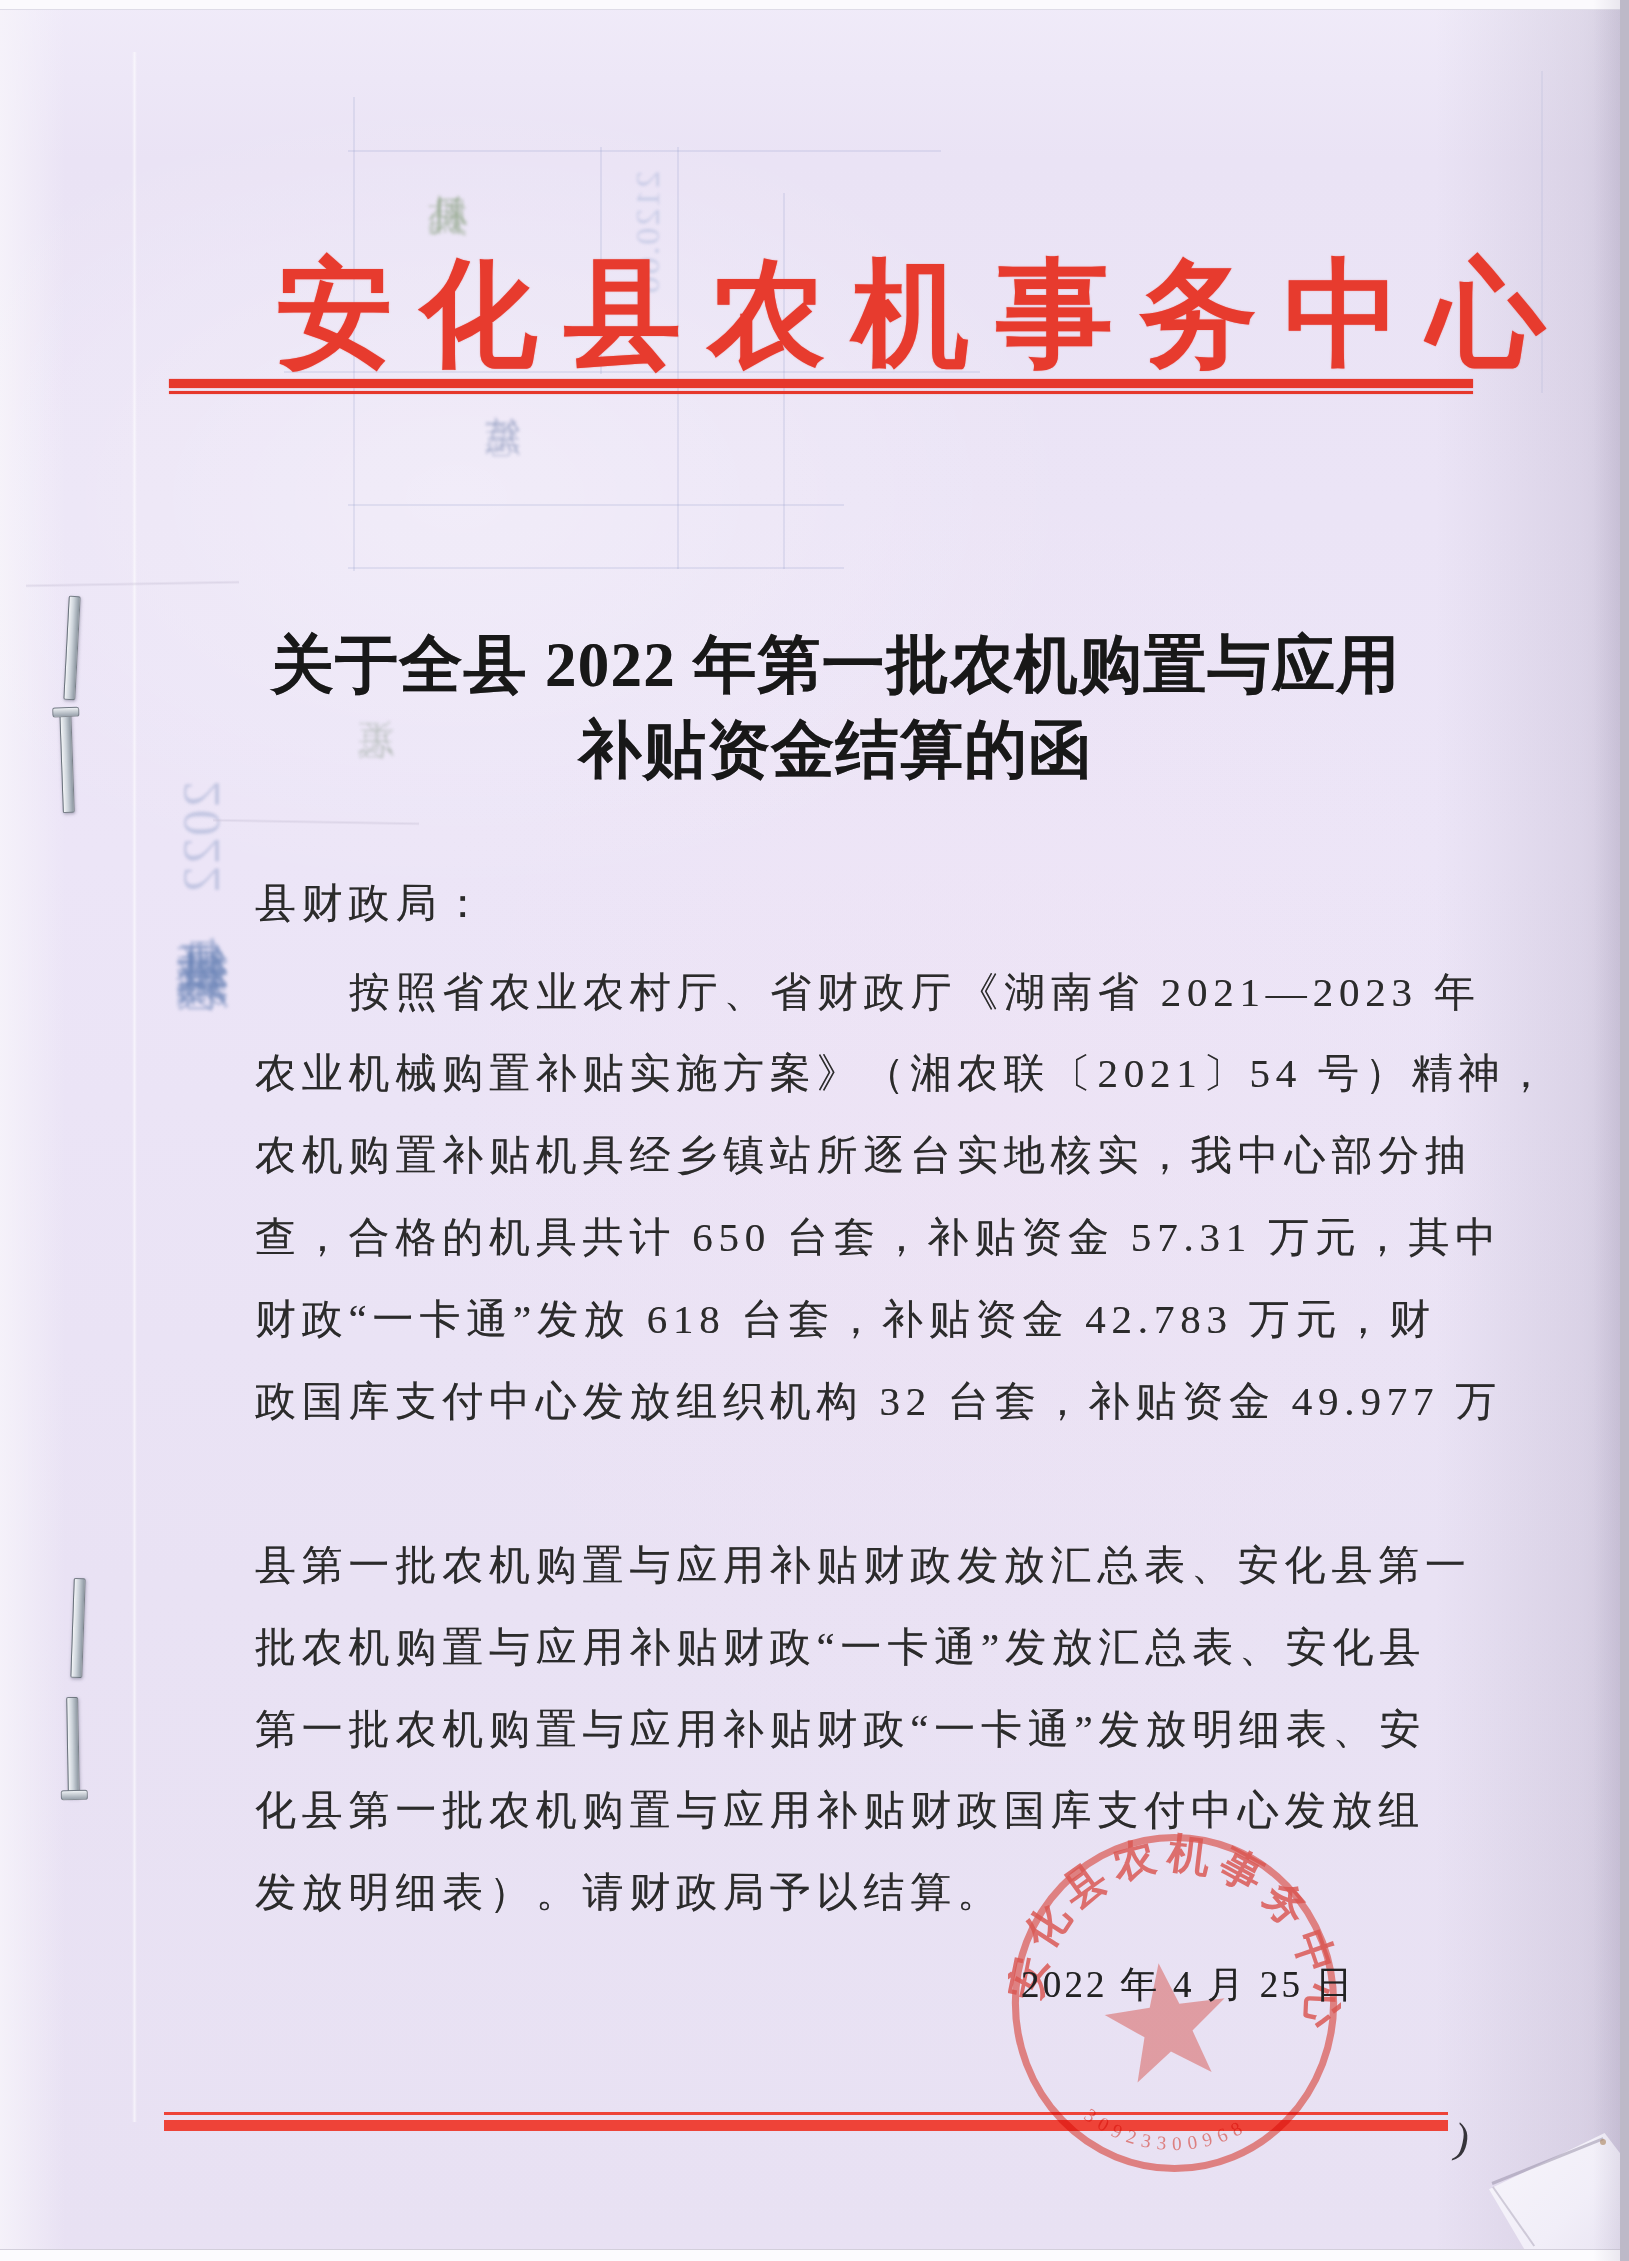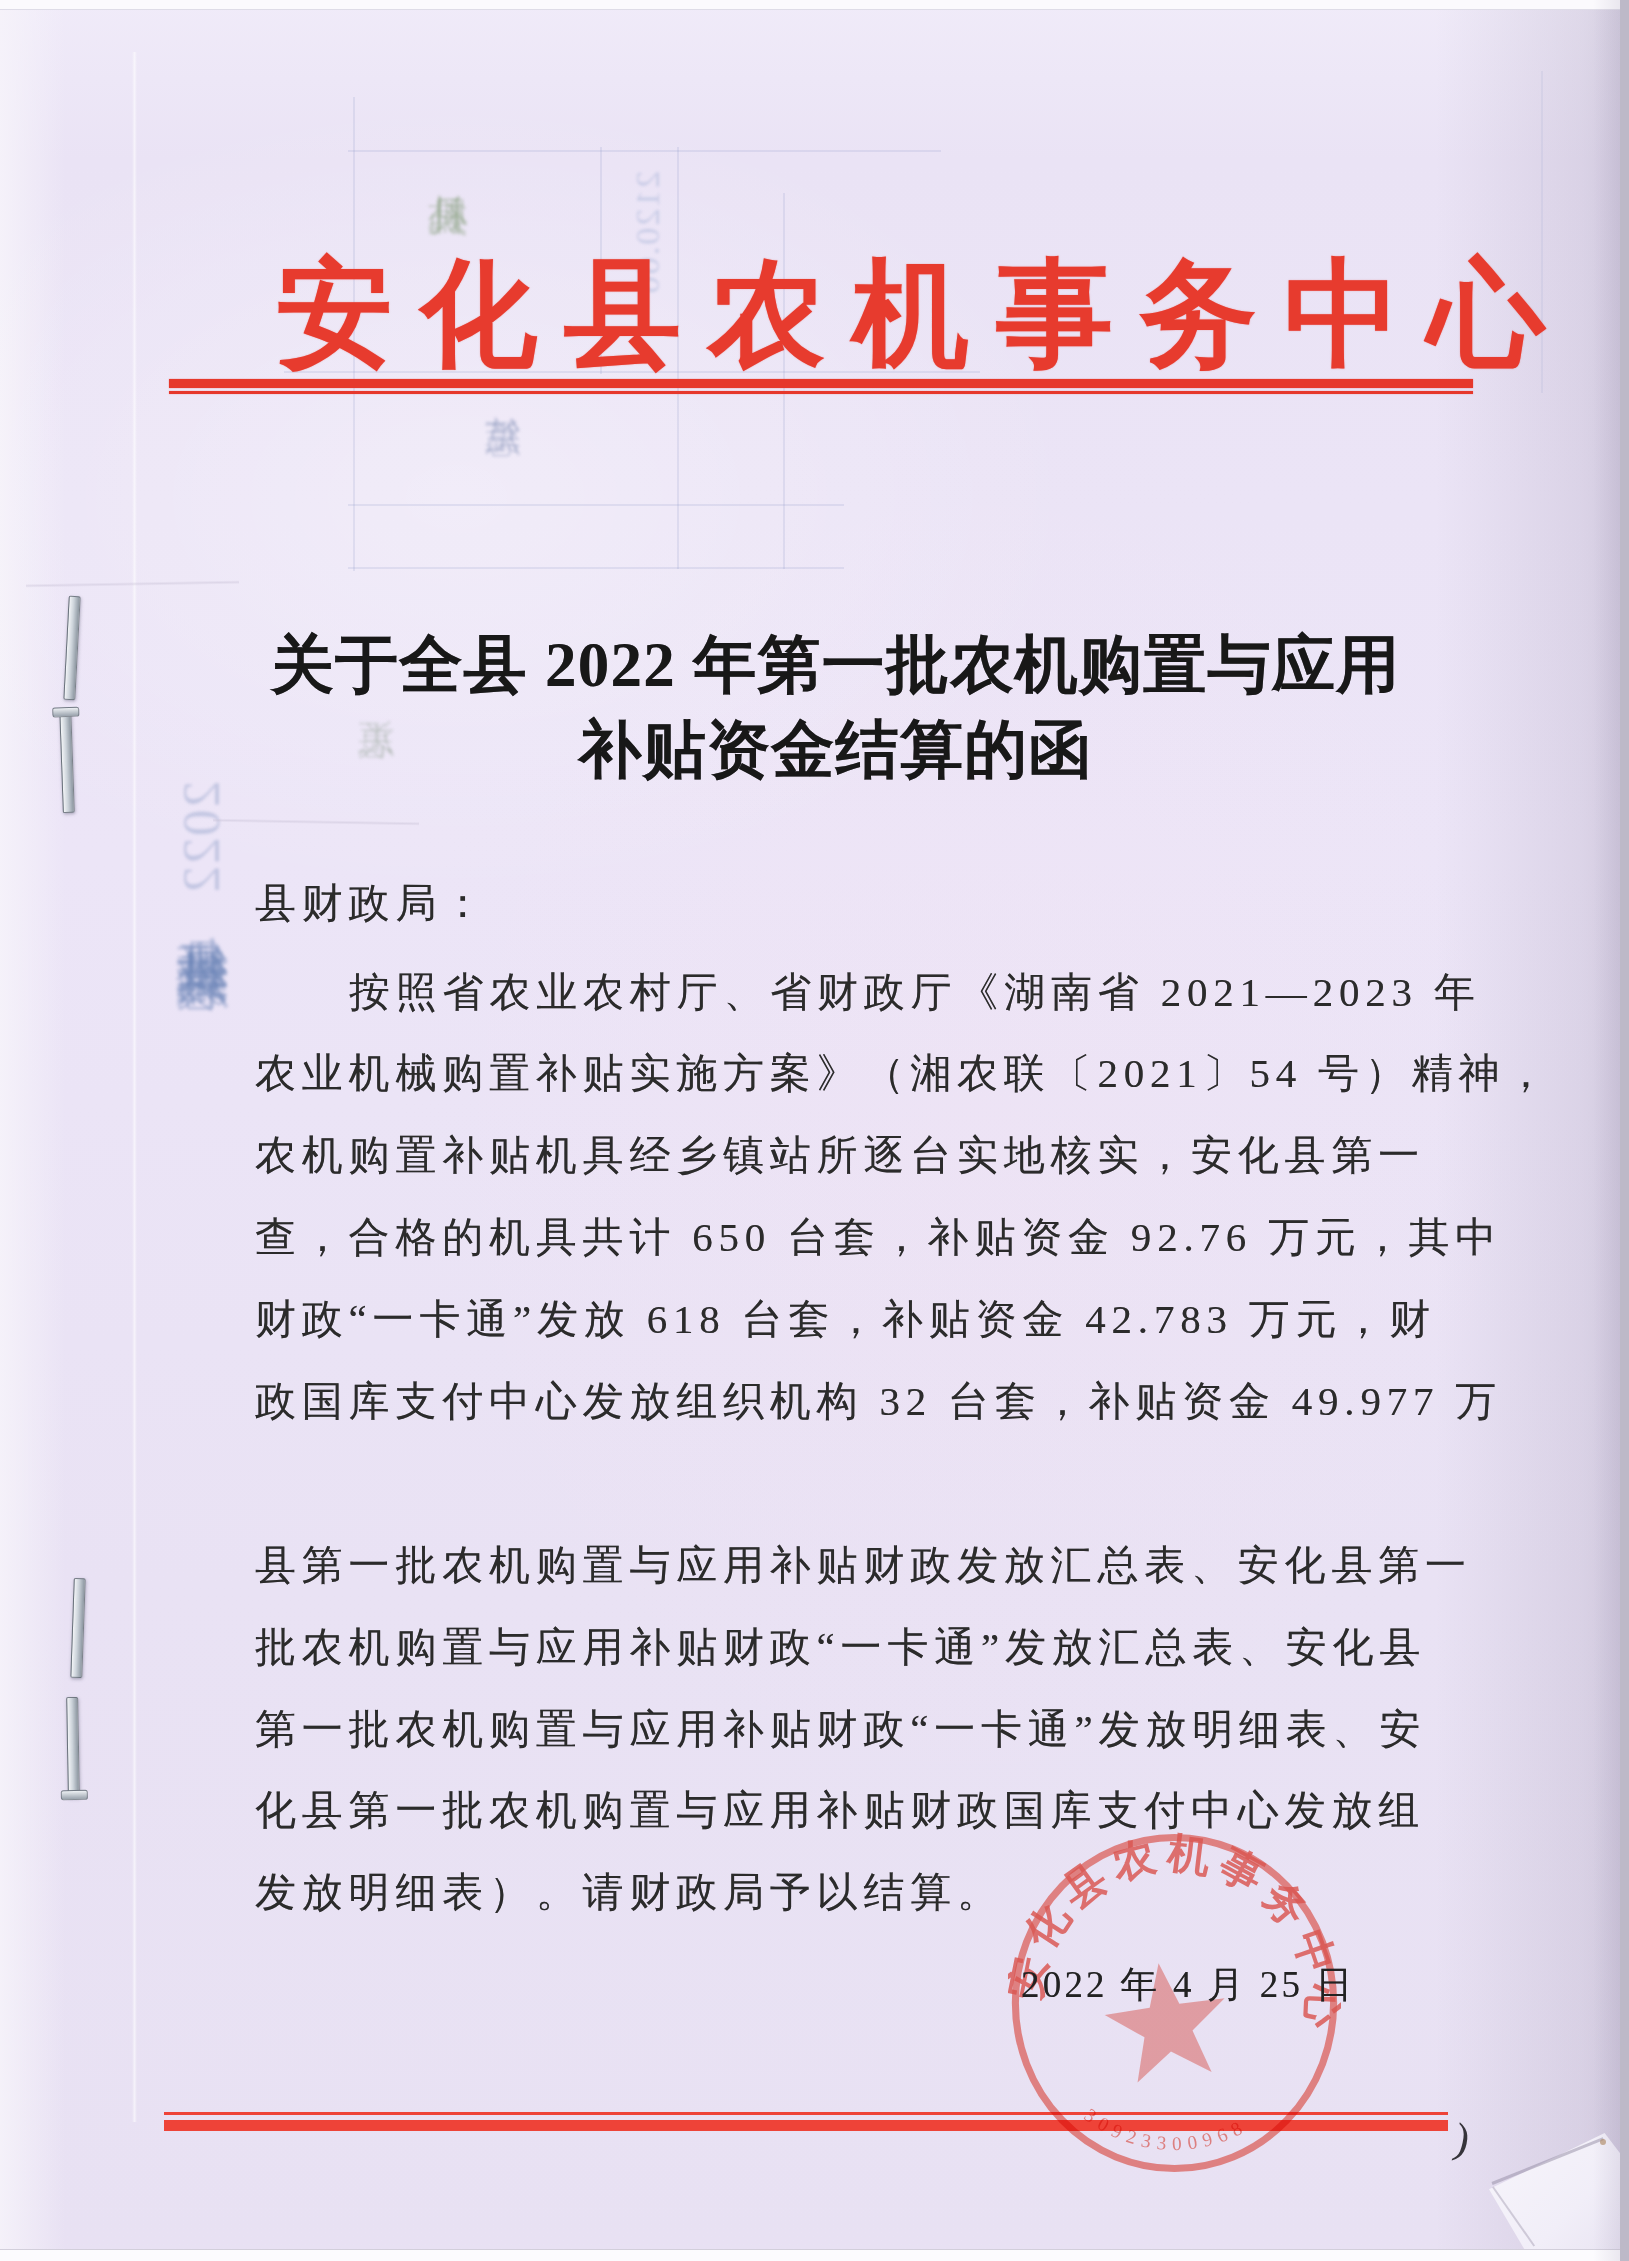--- a/index.html
+++ b/index.html
@@ -100,22 +100,22 @@
   <div class="abs rule" style="left:169px;top:391px;width:1304px;height:3.2px;"></div>
 
 
   <div class="abs title cjk" style="top:622px;">关于全县 2022 年第一批农机购置与应用</div>
   <div class="abs title cjk" style="top:707px;">补贴资金结算的函</div>
 
   <div class="abs bodytext cjk" style="left:255px;top:876px;">县财政局：</div>
 
   <div class="abs bodytext cjk" style="left:349px;top:965px;">按照省农业农村厅、省财政厅《湖南省 2021—2023 年</div>
   <div class="abs bodytext cjk" style="left:255px;top:1046px;">农业机械购置补贴实施方案》（湘农联〔2021〕54 号）精神，</div>
-  <div class="abs bodytext cjk" style="left:255px;top:1128px;">农机购置补贴机具经乡镇站所逐台实地核实，安化县第一</div>
-  <div class="abs bodytext cjk" style="left:255px;top:1210px;">查，合格的机具共计 650 台套，补贴资金 92.76 万元，其中</div>
+  <div class="abs bodytext cjk" style="left:255px;top:1128px;">农机购置补贴机具经乡镇站所逐台实地核实，我中心部分抽</div>
+  <div class="abs bodytext cjk" style="left:255px;top:1210px;">查，合格的机具共计 650 台套，补贴资金 57.31 万元，其中</div>
   <div class="abs bodytext cjk" style="left:255px;top:1292px;">财政“一卡通”发放 618 台套，补贴资金 42.783 万元，财</div>
   <div class="abs bodytext cjk" style="left:255px;top:1374px;text-align:center;">政国库支付中心发放组织机构 32 台套，补贴资金 49.977 万</div>
   <div class="abs bodytext cjk" style="left:255px;top:1538px;">县第一批农机购置与应用补贴财政发放汇总表、安化县第一</div>
   <div class="abs bodytext cjk" style="left:255px;top:1620px;">批农机购置与应用补贴财政“一卡通”发放汇总表、安化县</div>
   <div class="abs bodytext cjk" style="left:255px;top:1702px;">第一批农机购置与应用补贴财政“一卡通”发放明细表、安</div>
   <div class="abs bodytext cjk" style="left:255px;top:1783px;">化县第一批农机购置与应用补贴财政国库支付中心发放组</div>
   <div class="abs bodytext cjk" style="left:255px;top:1865px;">发放明细表）。请财政局予以结算。</div>
 
   <svg class="abs stamp-svg" width="333" height="344" viewBox="-258 -267 516 534">
     <defs>

